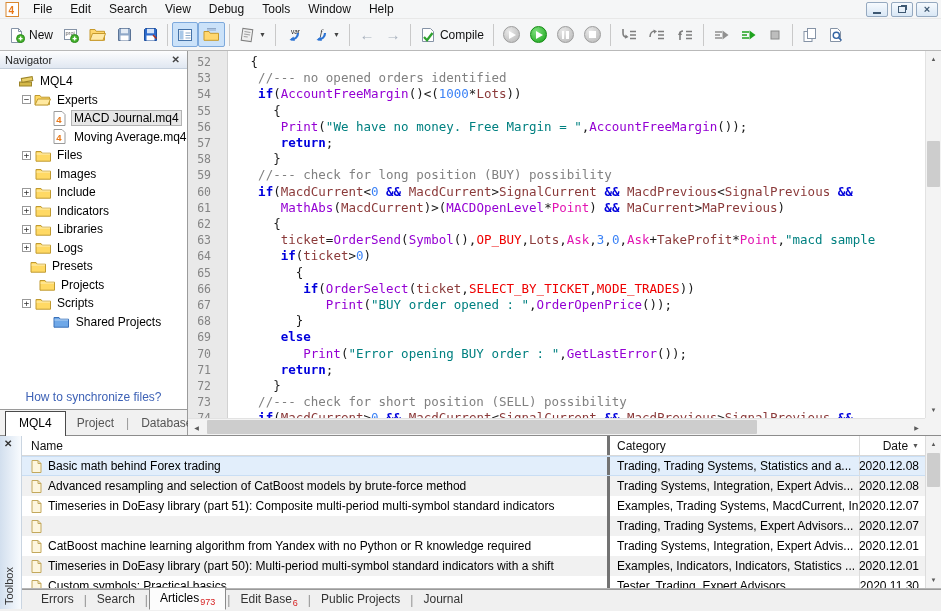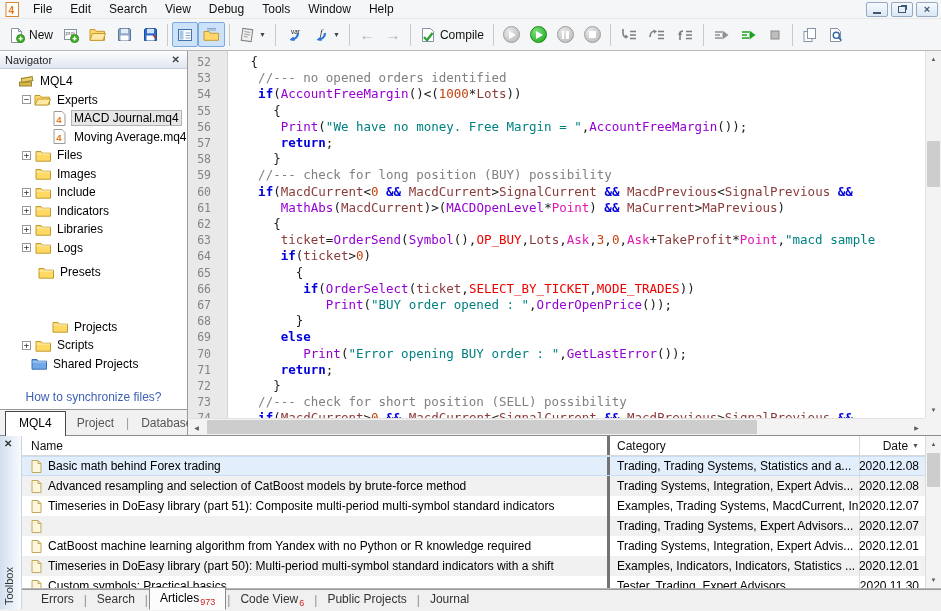--- a/index.html
+++ b/index.html
@@ -58,21 +58,21 @@
 
   
   .editor{flex:1;position:relative;background:#fff;overflow:hidden}
   .gutter-bg{position:absolute;left:0;top:0;bottom:17px;width:40px;background:#E9E9E9;border-right:1px solid #D2D2D2}
   .code{position:absolute;left:0;top:0;right:16px;bottom:17px;overflow:hidden;padding-top:3px;
         font-family:"DejaVu Sans Mono","Liberation Mono",monospace;font-size:12.5px;line-height:16.2px}
   .code-row{display:flex}
   .lnum{width:32px;padding-right:9px;text-align:right;color:#848484;flex:none;font-size:11.5px;position:relative}
   .ltext{white-space:pre;padding-left:8px}
   .tk-pln{color:#1a1a1a}.tk-c{color:#808080}.tk-k{color:#0000DC;font-weight:bold}.tk-f{color:#9400D3}
-  .tk-s{color:#008080}.tk-n{color:#c2410c}.tk-i{color:#8B3A3A}.tk-co{color:#EE0000}.tk-p{color:#E216B2}
+  .tk-s{color:#008080}.tk-n{color:#3b82f6}.tk-i{color:#8B3A3A}.tk-co{color:#EE0000}.tk-p{color:#E216B2}
 
   
   .vscroll{position:absolute;right:0;top:0;bottom:17px;width:16px;background:#F3F3F3;border-left:1px solid #E2E2E2}
   .hscroll{position:absolute;left:0;right:16px;bottom:0;height:17px;background:#F3F3F3;border-top:1px solid #E2E2E2}
   .sb-arrow{position:absolute;display:flex;align-items:center;justify-content:center;color:#5A5A5A;font-size:6px}
   .vscroll .sb-arrow{left:0;right:0;height:16px}
   .hscroll .sb-arrow{top:0;bottom:0;width:17px}
   .sb-thumb{position:absolute;background:#CDCDCD;border-radius:1px}
   .corner{position:absolute;right:0;bottom:0;width:16px;height:17px;background:#F3F3F3}
 
@@ -410,51 +410,51 @@
         <div class="tree-row" style="padding-left: 22px;">
           <span class="expander">+</span>
           <span class="ticon">
             <svg width="16" height="13" viewBox="0 0 16 13">
               <path d="M1 2.5h5l1.2 1.7h8.3v8H1z" fill="#FFD964" stroke="#C09A30"></path>
               <path d="M1.5 5h13.5" stroke="#FFF0B8"></path>
             </svg>
           </span>
           <span class="tlabel">Logs</span>
         </div>
-        <div class="tree-row" style="padding-left: 25px; margin-top: 6px;">
+        <div class="tree-row" style="padding-left: 17px;">
           <span class="expander hidden"></span>
           <span class="ticon">
             <svg width="16" height="13" viewBox="0 0 16 13">
               <path d="M1 2.5h5l1.2 1.7h8.3v8H1z" fill="#FFD964" stroke="#C09A30"></path>
               <path d="M1.5 5h13.5" stroke="#FFF0B8"></path>
             </svg>
           </span>
           <span class="tlabel">Presets</span>
         </div>
-        <div class="tree-row" style="padding-left: 39px; margin-top: 36px;">
+        <div class="tree-row" style="padding-left: 26px;">
           <span class="expander hidden"></span>
           <span class="ticon">
             <svg width="16" height="13" viewBox="0 0 16 13">
               <path d="M1 2.5h5l1.2 1.7h8.3v8H1z" fill="#FFD964" stroke="#C09A30"></path>
               <path d="M1.5 5h13.5" stroke="#FFF0B8"></path>
             </svg>
           </span>
           <span class="tlabel">Projects</span>
         </div>
         <div class="tree-row" style="padding-left: 22px;">
           <span class="expander">+</span>
           <span class="ticon">
             <svg width="16" height="13" viewBox="0 0 16 13">
               <path d="M1 2.5h5l1.2 1.7h8.3v8H1z" fill="#FFD964" stroke="#C09A30"></path>
               <path d="M1.5 5h13.5" stroke="#FFF0B8"></path>
             </svg>
           </span>
           <span class="tlabel">Scripts</span>
         </div>
-        <div class="tree-row" style="padding-left: 18px;">
+        <div class="tree-row" style="padding-left: 18px; justify-content: center;">
           <span class="expander hidden"></span>
           <span class="ticon">
             <svg width="16" height="13" viewBox="0 0 16 13">
               <path d="M1 2.5h5l1.2 1.7h8.3v8H1z" fill="#6FA8E8" stroke="#3A70B8"></path>
               <path d="M1.5 5h13.5" stroke="#B8D4F2"></path>
             </svg>
           </span>
           <span class="tlabel">Shared Projects</span>
         </div>
       </div>
@@ -704,21 +704,21 @@
         <div class="btab">
           <span>Search</span>
         </div>
         <span class="tabsep">|</span>
         <div class="btab active">
           <span>Articles</span>
           <span class="tcount">973</span>
         </div>
         <span class="tabsep">|</span>
         <div class="btab">
-          <span>Code View</span>
+          <span>Edit Base</span>
           <span class="tcount">6</span>
         </div>
         <span class="tabsep">|</span>
         <div class="btab">
           <span>Public Projects</span>
         </div>
         <span class="tabsep">|</span>
         <div class="btab">
           <span>Journal</span>
         </div>

